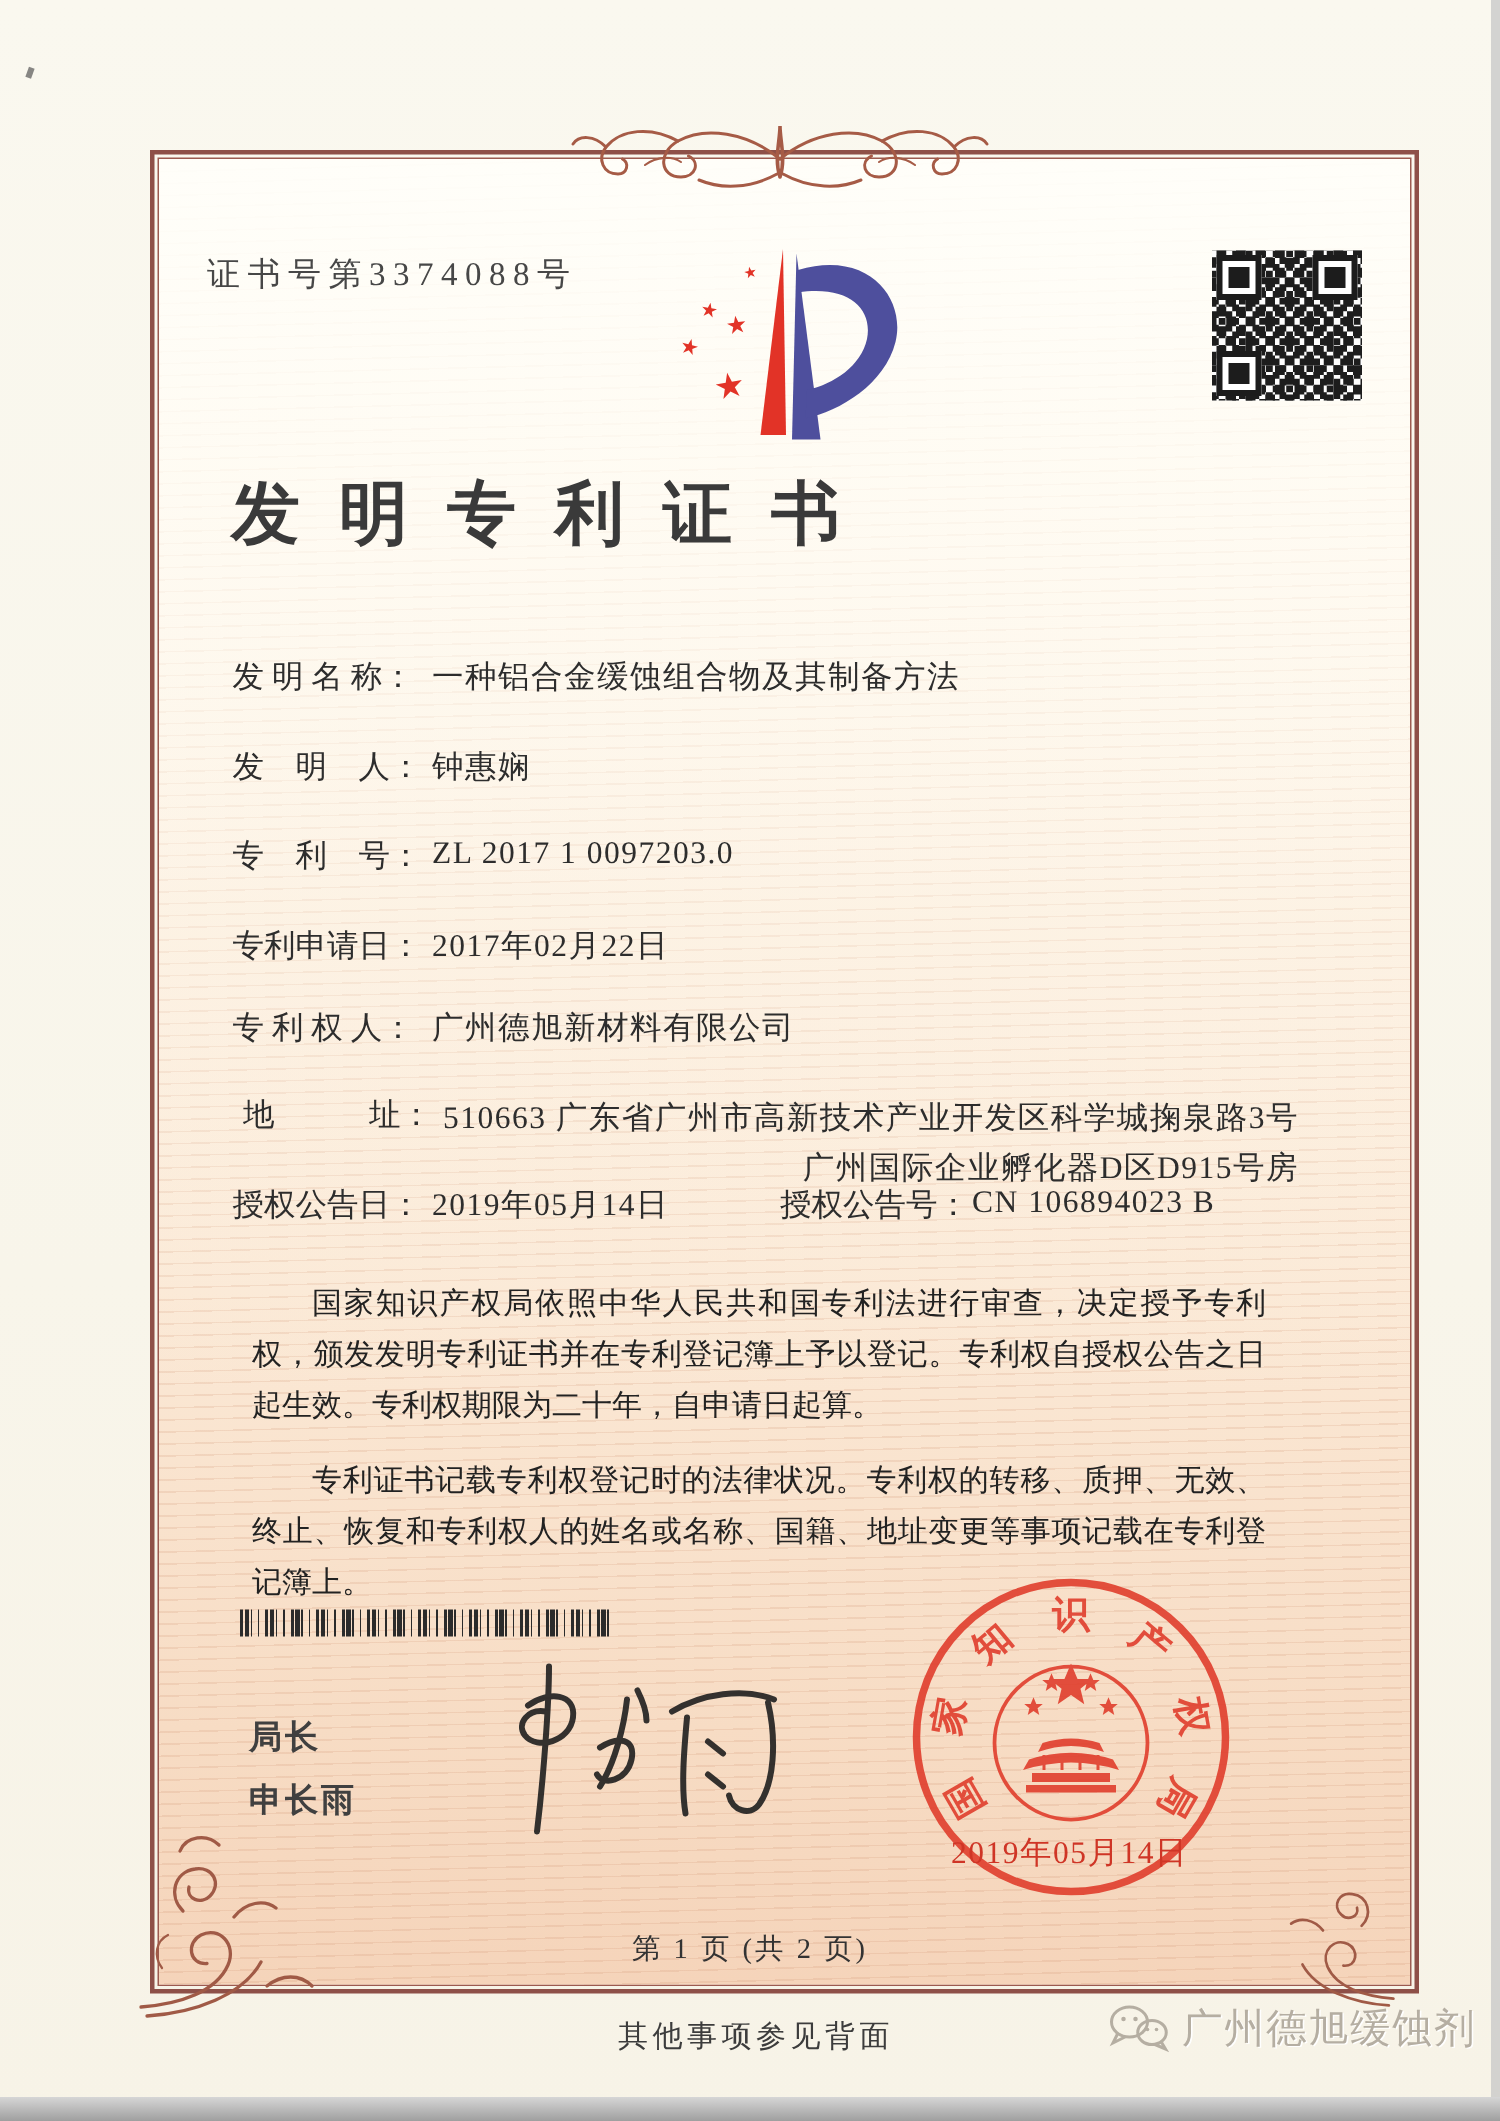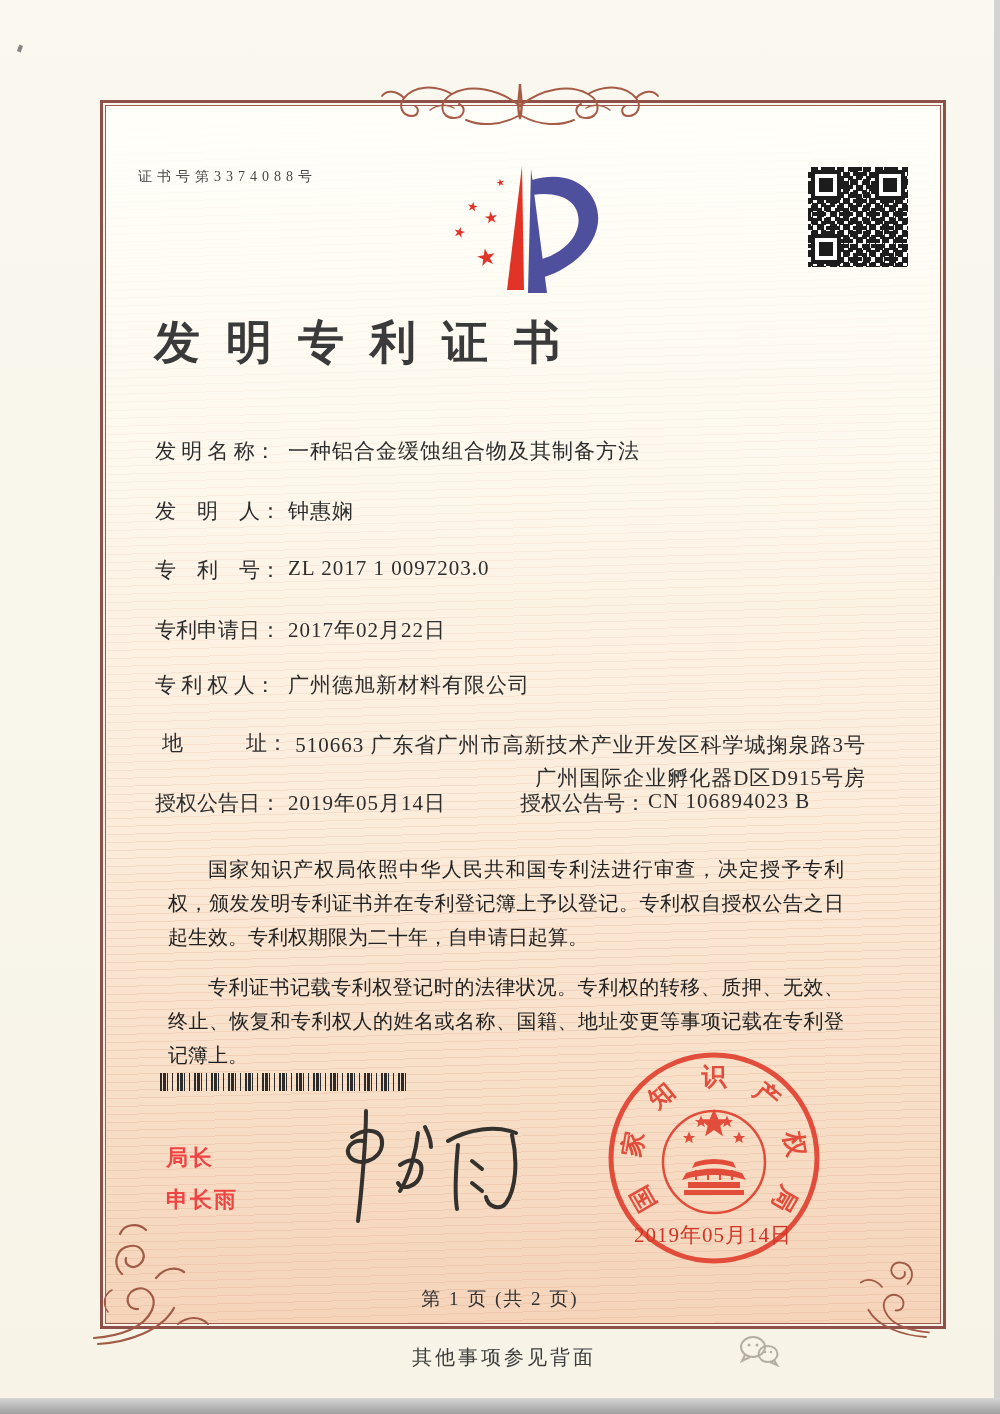--- a/index.html
+++ b/index.html
@@ -14,21 +14,21 @@
   .frame{left:100px;top:100px;width:840px;height:1223px;border:3px solid #8e5048;}
   .frame-inner{position:absolute;inset:2px;border:1px solid #9c5a50;}
   .cert-bg{
     position:absolute;inset:0;
     background:
       linear-gradient(180deg, rgba(255,254,249,.95) 0%, rgba(255,252,244,.8) 16%, rgba(253,243,229,.4) 42%, rgba(250,228,205,0) 68%),
       repeating-linear-gradient(178.5deg, rgba(203,138,104,.18) 0 1px, rgba(255,255,255,0) 1px 8px),
       linear-gradient(180deg,#fffef9 0%,#fdf6ea 30%,#fbe9d6 62%,#f7dcc4 86%,#f5d4ba 100%);
   }
   
-  .cert-no{left:138px;top:168px;font-size:14px;letter-spacing:5px;color:#474747;}
+  .cert-no{left:138px;top:168px;font-size:22px;letter-spacing:5px;color:#474747;}
   .logo{left:448px;top:160px;width:170px;height:140px;}
   .logo .star{position:absolute;color:#e23327;line-height:1;}
   .qr{left:808px;top:167px;width:100px;height:100px;background:
       repeating-conic-gradient(#1d1d1d 0 25%, rgba(255,255,255,0) 0 50%) 0 0/9px 9px,
       repeating-conic-gradient(#1d1d1d 0 25%, rgba(255,255,255,0) 0 50%) 3px 5px/13px 13px,
       #fdfdfd;}
   .finder{position:absolute;width:22px;height:22px;border:4px solid #1c1c1c;background:#fff;}
   .finder .core{position:absolute;inset:4px;background:#1c1c1c;}
   .title{left:100px;top:312px;width:840px;text-align:left;font-size:46px;font-weight:600;
          letter-spacing:26px;text-indent:26px;color:#3a3a3a;padding-left:28px;}
@@ -39,21 +39,21 @@
   .addr-row{display:flex;}
   .addr-row .fvalue{width:578px;white-space:normal;line-height:33px;letter-spacing:1px;}
   .pairB{position:absolute;left:365px;top:0;white-space:nowrap;}
   .pairB .flabel{min-width:128px;}
   
   .paras{left:152px;top:836px;width:708px;font-size:20px;line-height:34px;text-align:justify;color:#222;}
   .paras p{margin:16px;text-indent:2em;}
   
   .barcode{left:160px;top:1073px;width:246px;height:18px;background:
      repeating-linear-gradient(90deg,#2b2b2b 0 2px,rgba(0,0,0,0) 2px 3px,#2b2b2b 3px 6px,rgba(0,0,0,0) 6px 7px,#2b2b2b 7px 8px,rgba(0,0,0,0) 8px 12px,#2b2b2b 12px 13px,rgba(0,0,0,0) 13px 17px);}
-  .director{font-family:"Liberation Sans","DejaVu Sans",sans-serif;font-weight:700;font-size:22px;color:#ef4444;letter-spacing:2px;}
+  .director{font-family:"Liberation Sans","DejaVu Sans",sans-serif;font-weight:700;font-size:22px;color:#404040;letter-spacing:2px;}
   .d1{left:166px;top:1143px;} .d2{left:166px;top:1185px;}
   .signature{left:300px;top:1103px;}
   .seal{left:604px;top:1048px;width:220px;height:220px;opacity:.88;}
   .seal-char{position:absolute;font-size:25px;font-weight:700;color:#e03a29;
              font-family:"Liberation Sans","DejaVu Sans",sans-serif;transform-origin:center;}
   .seal-date{left:634px;top:1221px;font-size:21px;color:#cf3526;letter-spacing:1px;white-space:nowrap;}
   .pagination{left:350px;top:1286px;width:300px;text-align:center;font-size:19px;letter-spacing:2px;color:#333;font-family:Liberation Serif, serif;}
   .footer-note{left:412px;top:1344px;font-size:20px;letter-spacing:3px;color:#3c3c3c;}
   .watermark{left:738px;top:1334px;display:flex;align-items:center;gap:8px;}
   .wm-text{font-size:27px;letter-spacing:1px;color:#b5aea2;text-shadow:1px 1px 0 #ffffff;
@@ -237,13 +237,14 @@
       <ellipse cx="30" cy="20" rx="9.5" ry="8"></ellipse>
       <path d="M36,26 L39,31 L32,28"></path>
     </g>
     <g fill="#b5aea2">
       <circle cx="11" cy="11" r="1.5"></circle>
         <circle cx="19" cy="11" r="1.5"></circle>
       <circle cx="27" cy="18" r="1.2"></circle>
         <circle cx="33" cy="18" r="1.2"></circle>
     </g>
   </svg>
+  <span class="wm-text">广州德旭缓蚀剂</span>
 </div>
 
 </body></html>

